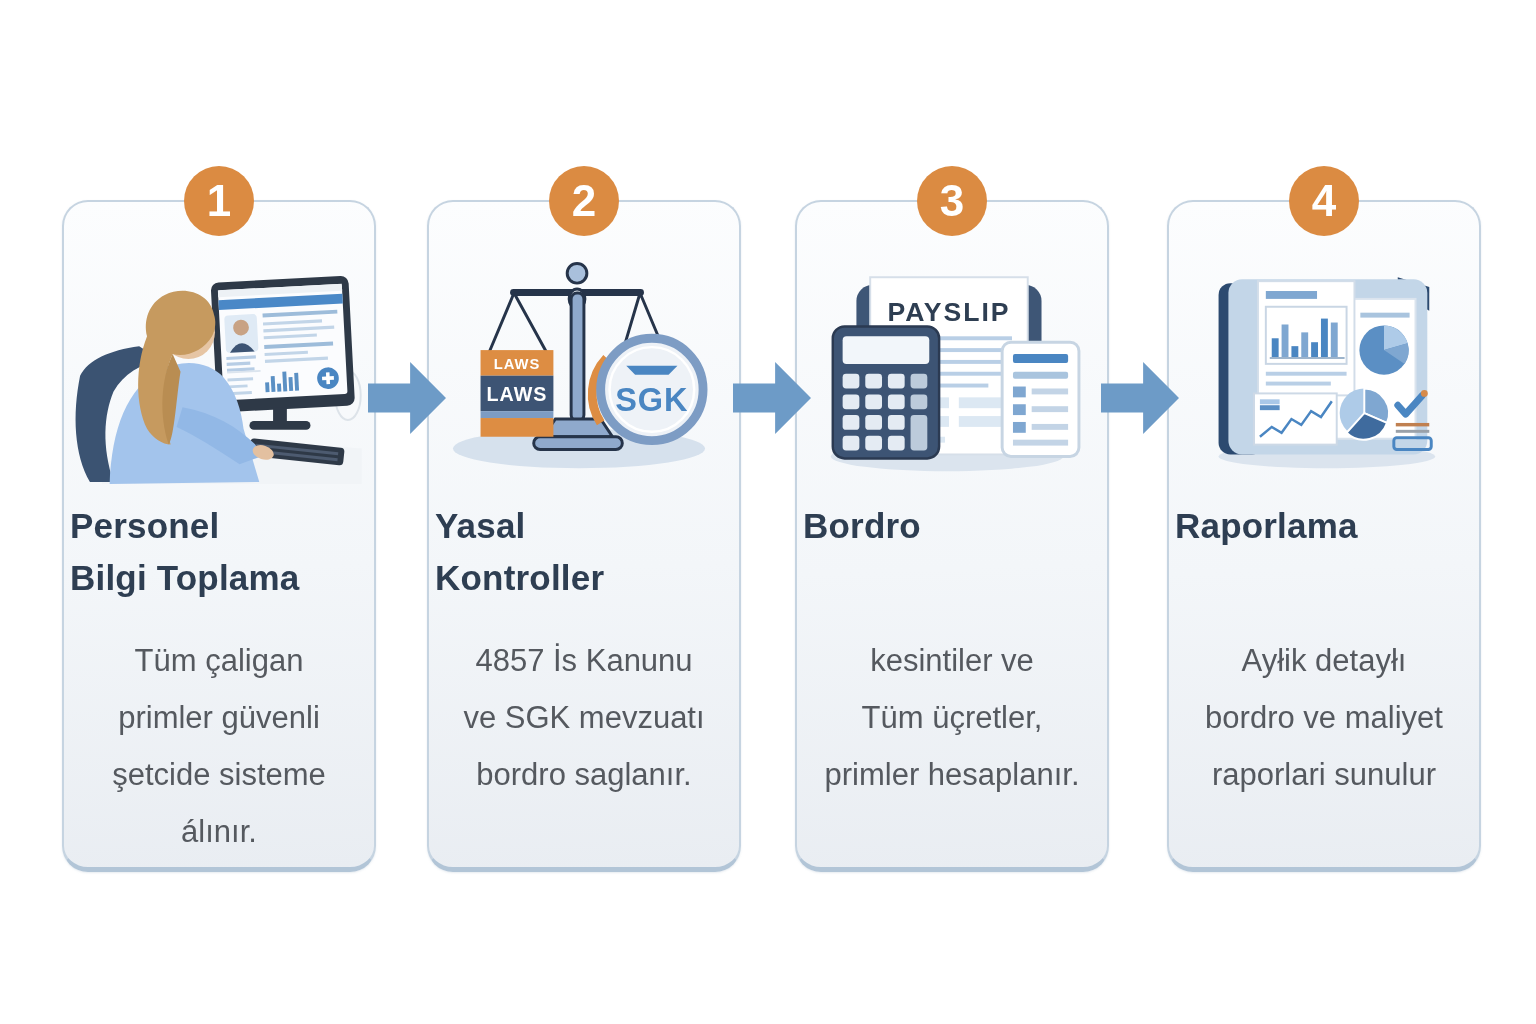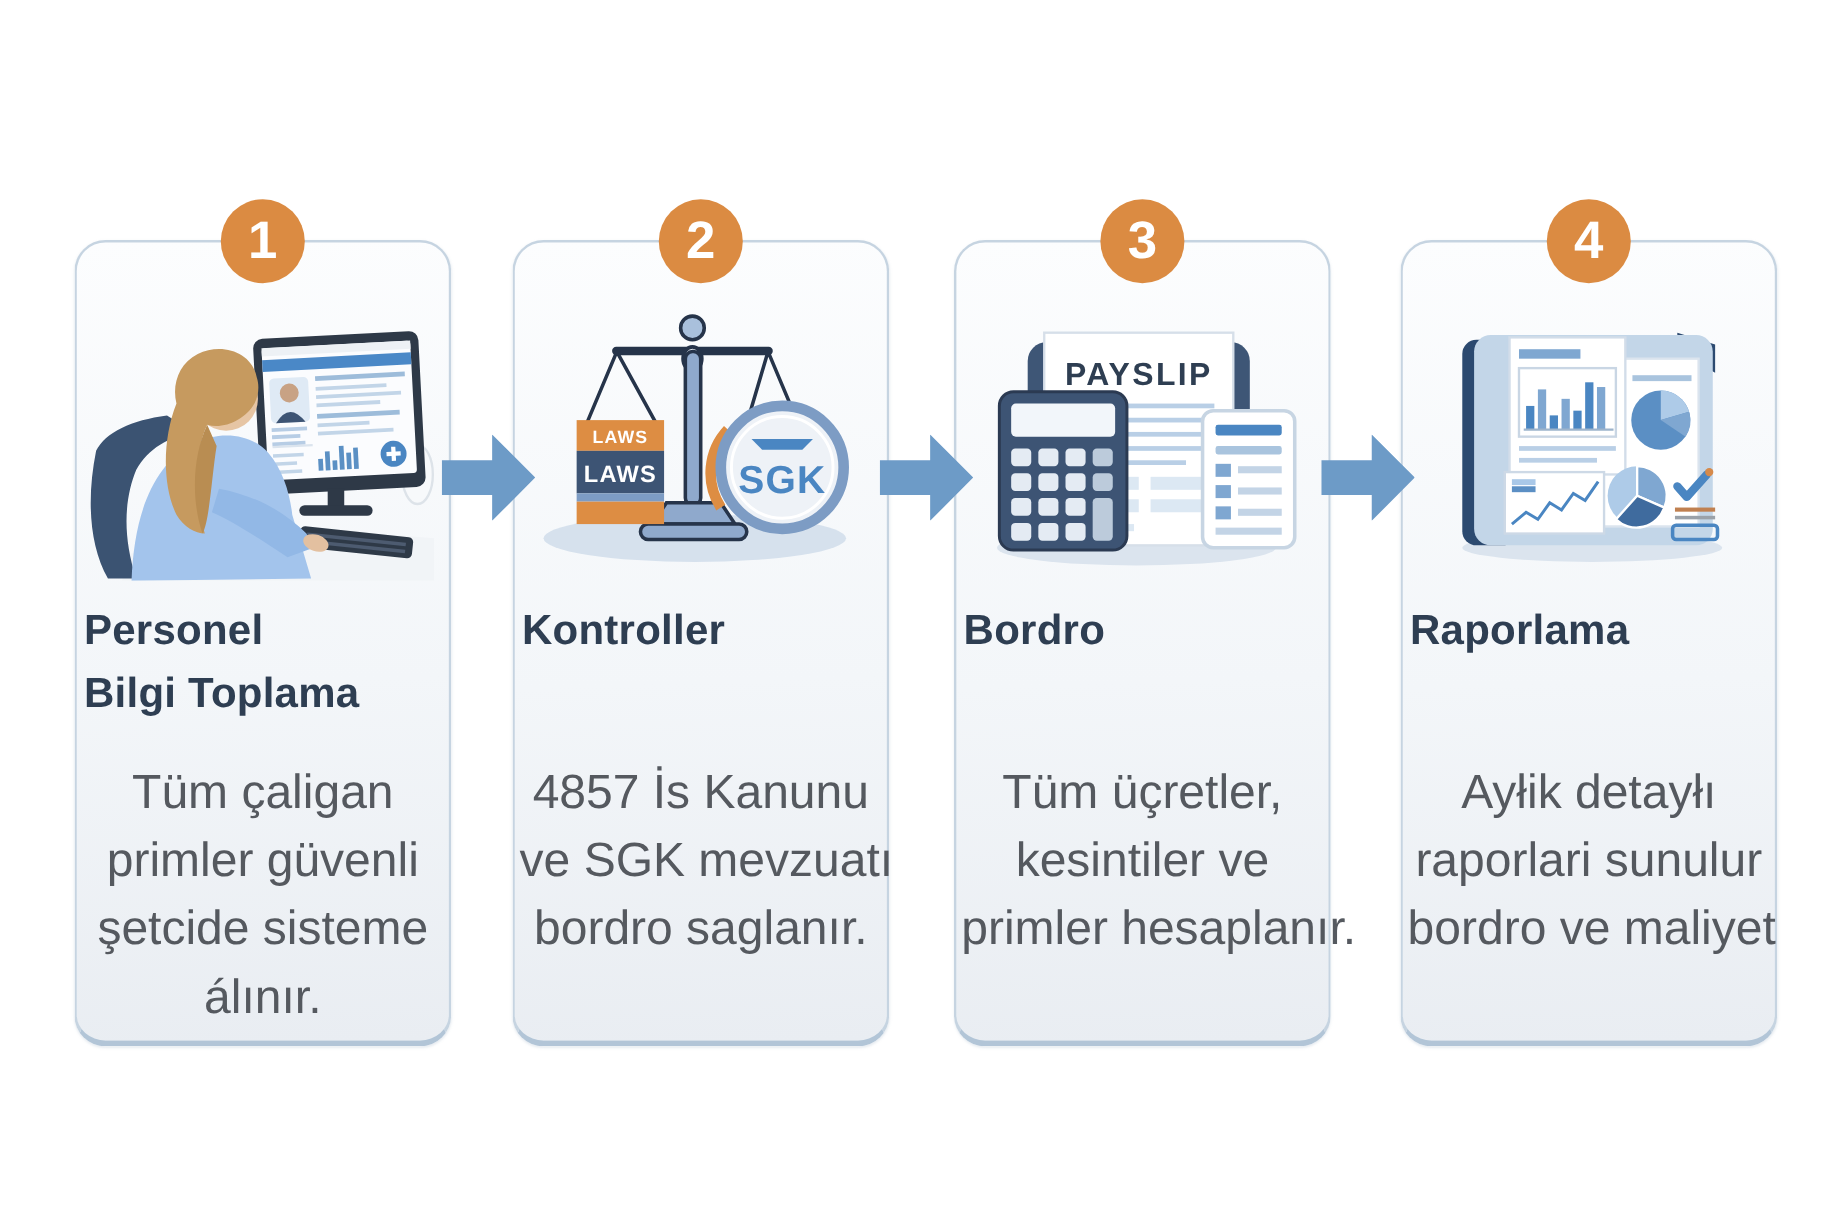--- a/index.html
+++ b/index.html
@@ -30,21 +30,21 @@
   }
   .illus svg{width:300px;height:256px;display:block;}
   .title{
     margin:16px 6px 0;min-height:108px;
     text-align:left;font-size:35px;line-height:52px;font-weight:700;
     color:#2e3e52;letter-spacing:.2px;
   }
   .title span{display:block;}
   .desc{
     margin:24px 4px 0;text-align:center;
-    font-size:40px;line-height:57px;font-weight:400;color:#55595f;
+    font-size:31px;line-height:57px;font-weight:400;color:#55595f;
   }
   .desc span{display:block;white-space:nowrap;}
   .arrow{
     position:absolute;top:362px;width:78px;height:72px;
     background:#6d9bc7;z-index:5;
     clip-path:polygon(0 30%,54% 30%,54% 0,100% 50%,54% 100%,54% 70%,0 70%);
   }
   svg text{font-family:"Liberation Sans", sans-serif;}
 </style>
 </head>
@@ -144,20 +144,21 @@
         <rect x="50" y="186" width="74" height="7" fill="#7d9cc4"></rect>
         <rect x="50" y="193" width="74" height="19" fill="#dd8d43"></rect>
         <path d="M178 132 A54 54 0 0 0 172 198" stroke="#dd8d43" stroke-width="9" fill="none"></path>
         <circle cx="224" cy="164" r="52" fill="#eef2f7" stroke="#7d9cc4" stroke-width="9"></circle>
         <circle cx="224" cy="164" r="43" fill="none" stroke="#ffffff" stroke-width="2.5"></circle>
         <path d="M198 140 L250 140 L241 149 L207 149 Z" fill="#4a86c2"></path>
         <text x="224" y="186" text-anchor="middle" font-size="33" font-weight="600" fill="#4a86c2" letter-spacing="1">SGK</text>
       </svg>
     </div>
     <h2 class="title">
+      <span>Yasal</span>
       <span>Kontroller</span>
     </h2>
     <p class="desc">
       <span>4857 İs Kanunu</span>
       <span>ve SGK mevzuatı</span>
       <span>bordro saglanır.</span>
     </p>
   </section>
 
   <section class="card" style="left:795px">
@@ -215,22 +216,22 @@
           <rect x="113" y="148" width="17" height="15" rx="3.5"></rect>
           <rect x="113" y="169" width="17" height="15" rx="3.5"></rect>
           <rect x="113" y="190" width="17" height="36" rx="3.5"></rect>
         </g>
       </svg>
     </div>
     <h2 class="title">
       <span>Bordro</span>
     </h2>
     <p class="desc">
+      <span>kesintiler ve</span>
       <span>Tüm üçretler,</span>
-      <span>kesintiler ve</span>
       <span>primler hesaplanır.</span>
     </p>
   </section>
 
   <section class="card" style="left:1167px">
     <div class="badge">
       <span>4</span>
     </div>
     <div class="illus">
       <svg viewBox="0 0 300 260">
@@ -278,22 +279,22 @@
         <rect x="228" y="205" width="34" height="3" fill="#9aa1a9"></rect>
         <rect x="226" y="213" width="38" height="12" rx="3" fill="none" stroke="#4a86c2" stroke-width="3"></rect>
       </svg>
     </div>
     <h2 class="title">
       <span>Raporlama</span>
       <span></span>
     </h2>
     <p class="desc">
       <span>Ayłik detayłı</span>
+      <span>bordro ve maliyet</span>
       <span>raporlari sunulur</span>
-      <span>bordro ve maliyet</span>
     </p>
   </section>
 
   <div class="arrow" style="left:368px"></div>
   <div class="arrow" style="left:733px"></div>
   <div class="arrow" style="left:1101px"></div>
 
 </div>
 
 </body></html>

